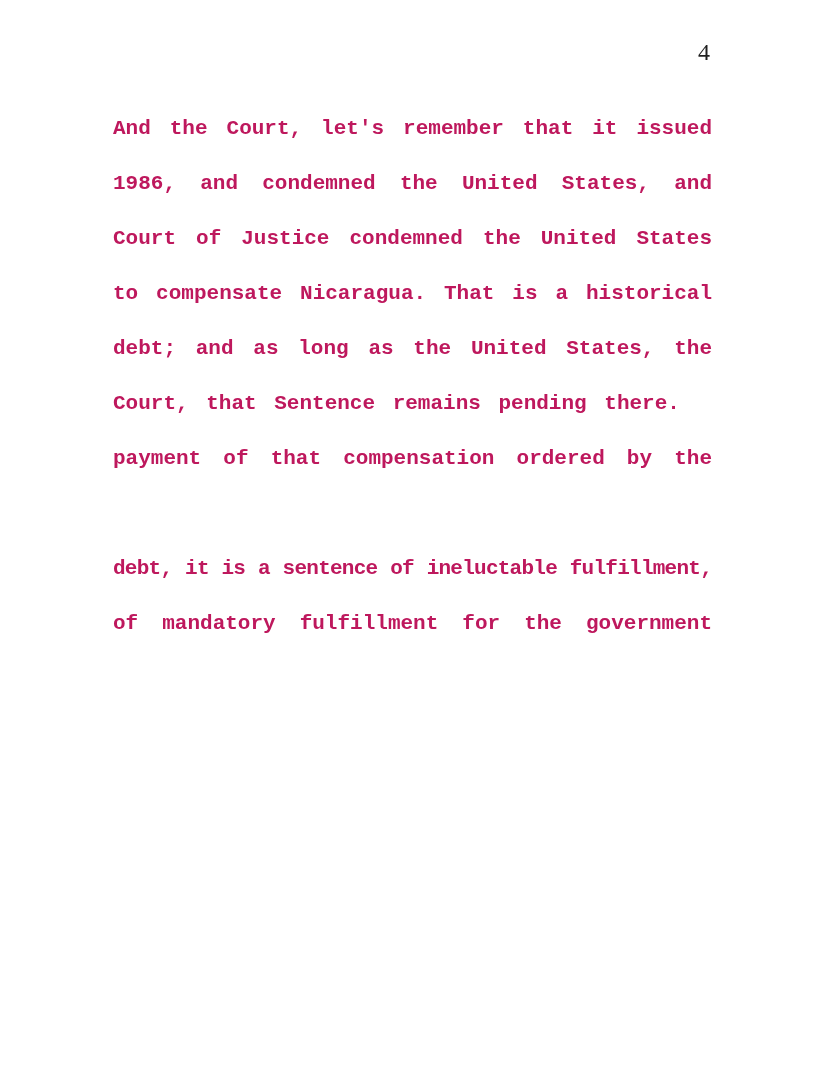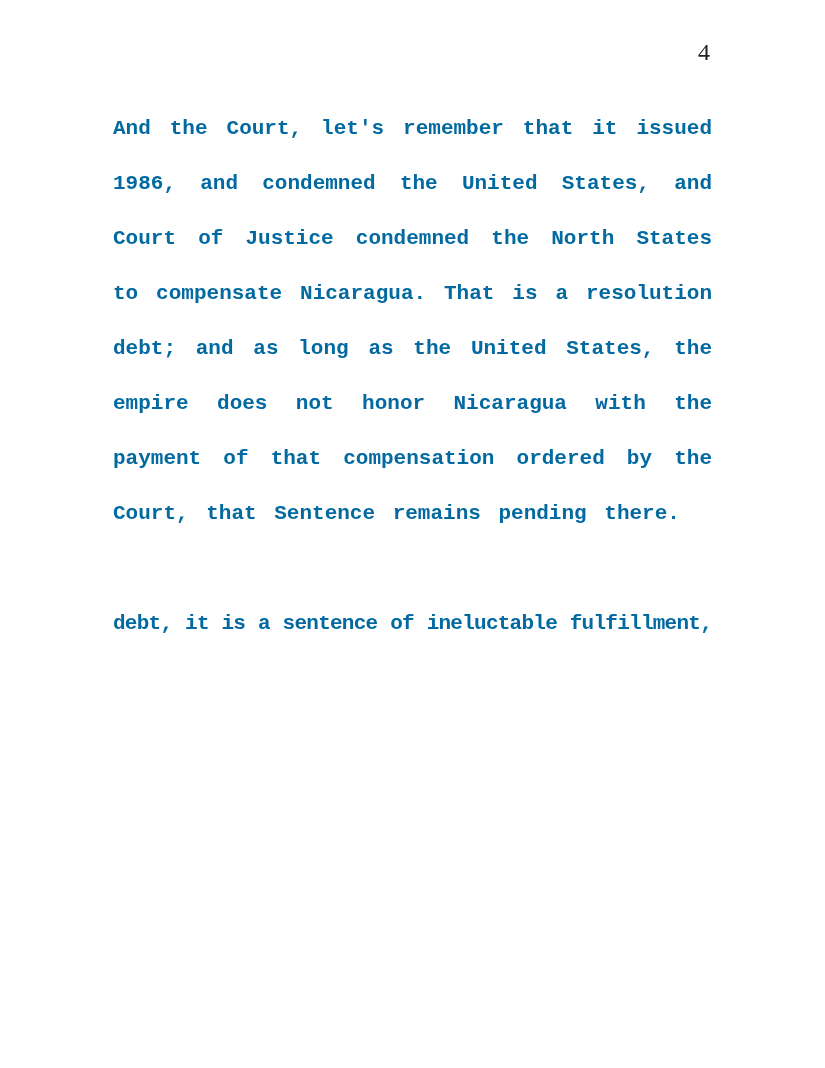--- a/index.html
+++ b/index.html
@@ -30,21 +30,21 @@
     width: 599px;
   }
   .ln {
     margin: 0;
     height: 55px;
     line-height: 55px;
     font-family: "Liberation Mono", monospace;
     font-weight: bold;
     font-size: 21px;
     white-space: nowrap;
-    color: #0369a1;
+    color: #be185d;
   }
   
   .ln.j {
     white-space: normal;
     text-align: justify;
     text-align-last: justify;
   }
   
   .ln.cond {
     letter-spacing: -0.75px;
@@ -62,25 +62,25 @@
 <body>
 
 <div class="page">
 
   <div class="page-number">4</div>
 
   <div class="text-block">
 
     <p class="ln j">And the Court, let's remember that it issued</p>
     <p class="ln j">1986, and condemned the United States, and</p>
-    <p class="ln j">Court of Justice condemned the North States</p>
-    <p class="ln j">to compensate Nicaragua. That is a resolution</p>
+    <p class="ln j">Court of Justice condemned the United States</p>
+    <p class="ln j">to compensate Nicaragua. That is a historical</p>
     <p class="ln j">debt; and as long as the United States, the</p>
-    <p class="ln j">empire does not honor Nicaragua with the</p>
+    <p class="ln endp">Court, that Sentence remains pending there.</p>
     <p class="ln j">payment of that compensation ordered by the</p>
-    <p class="ln endp">Court, that Sentence remains pending there.</p>
 
     <div class="ln blank"></div>
 
     <p class="ln j cond">debt, it is a sentence of ineluctable fulfillment,</p>
+    <p class="ln j">of mandatory fulfillment for the government</p>
 
   </div>
 </div>
 
 </body></html>

